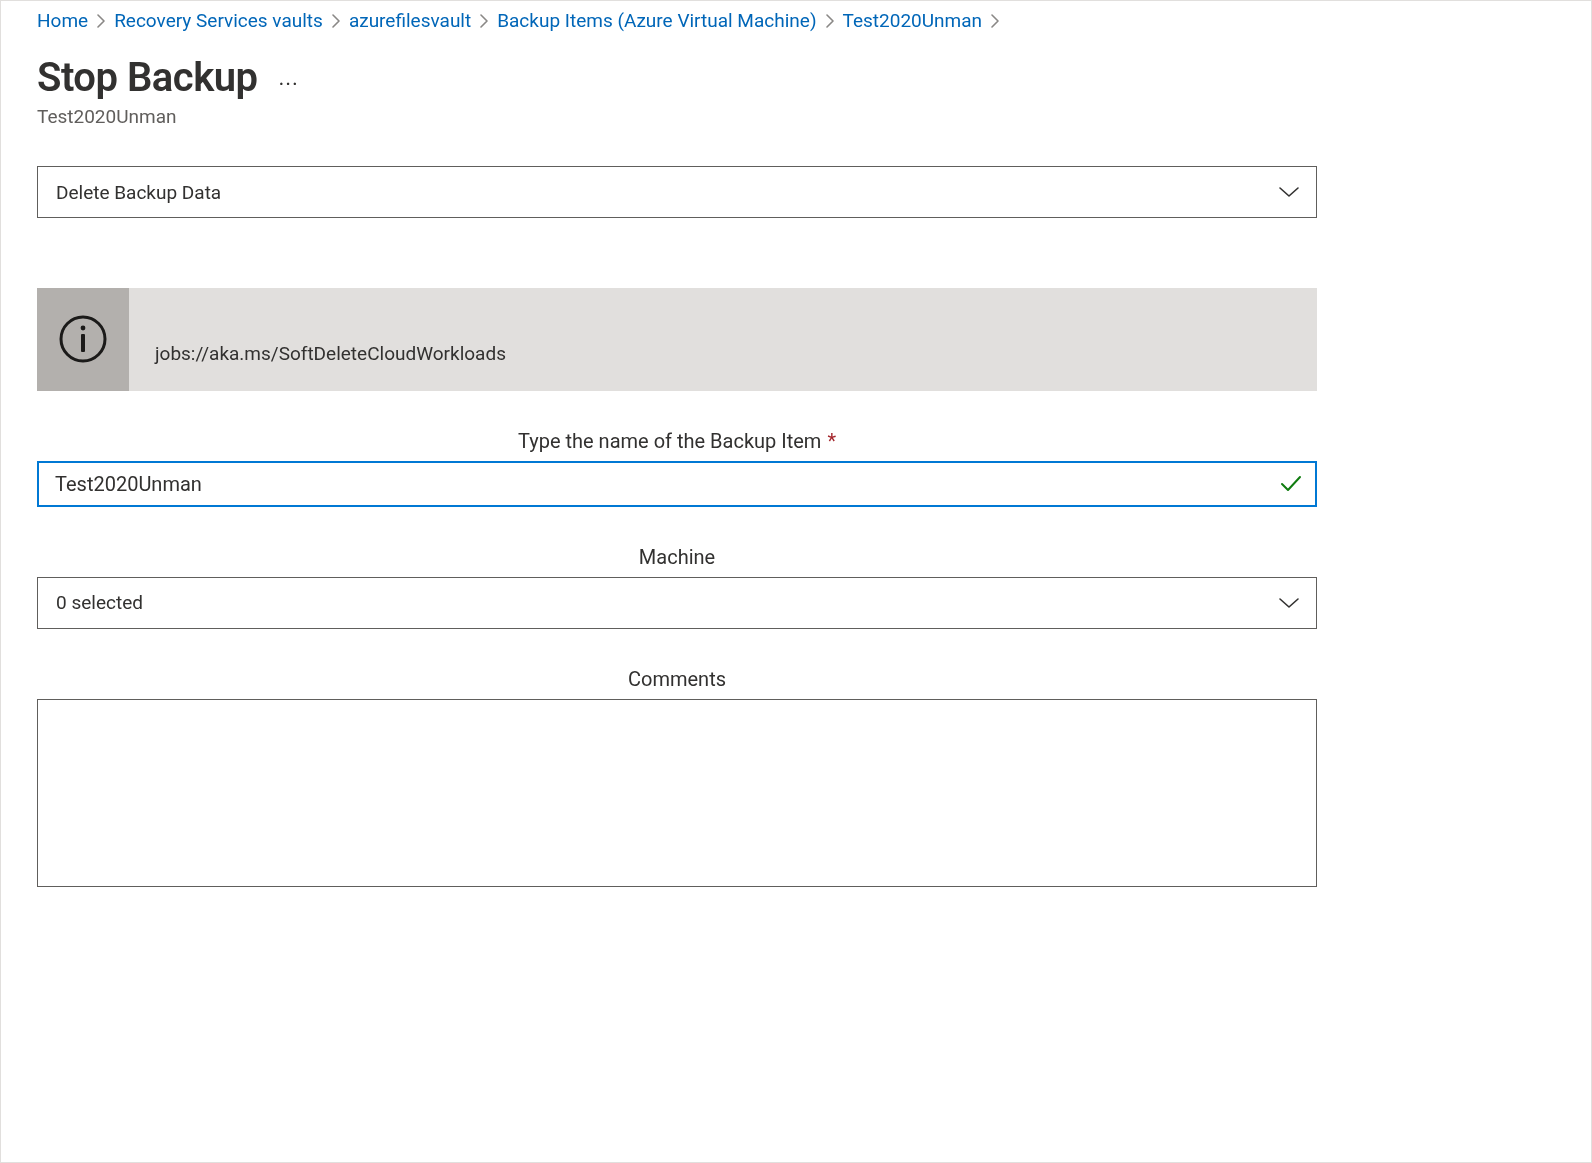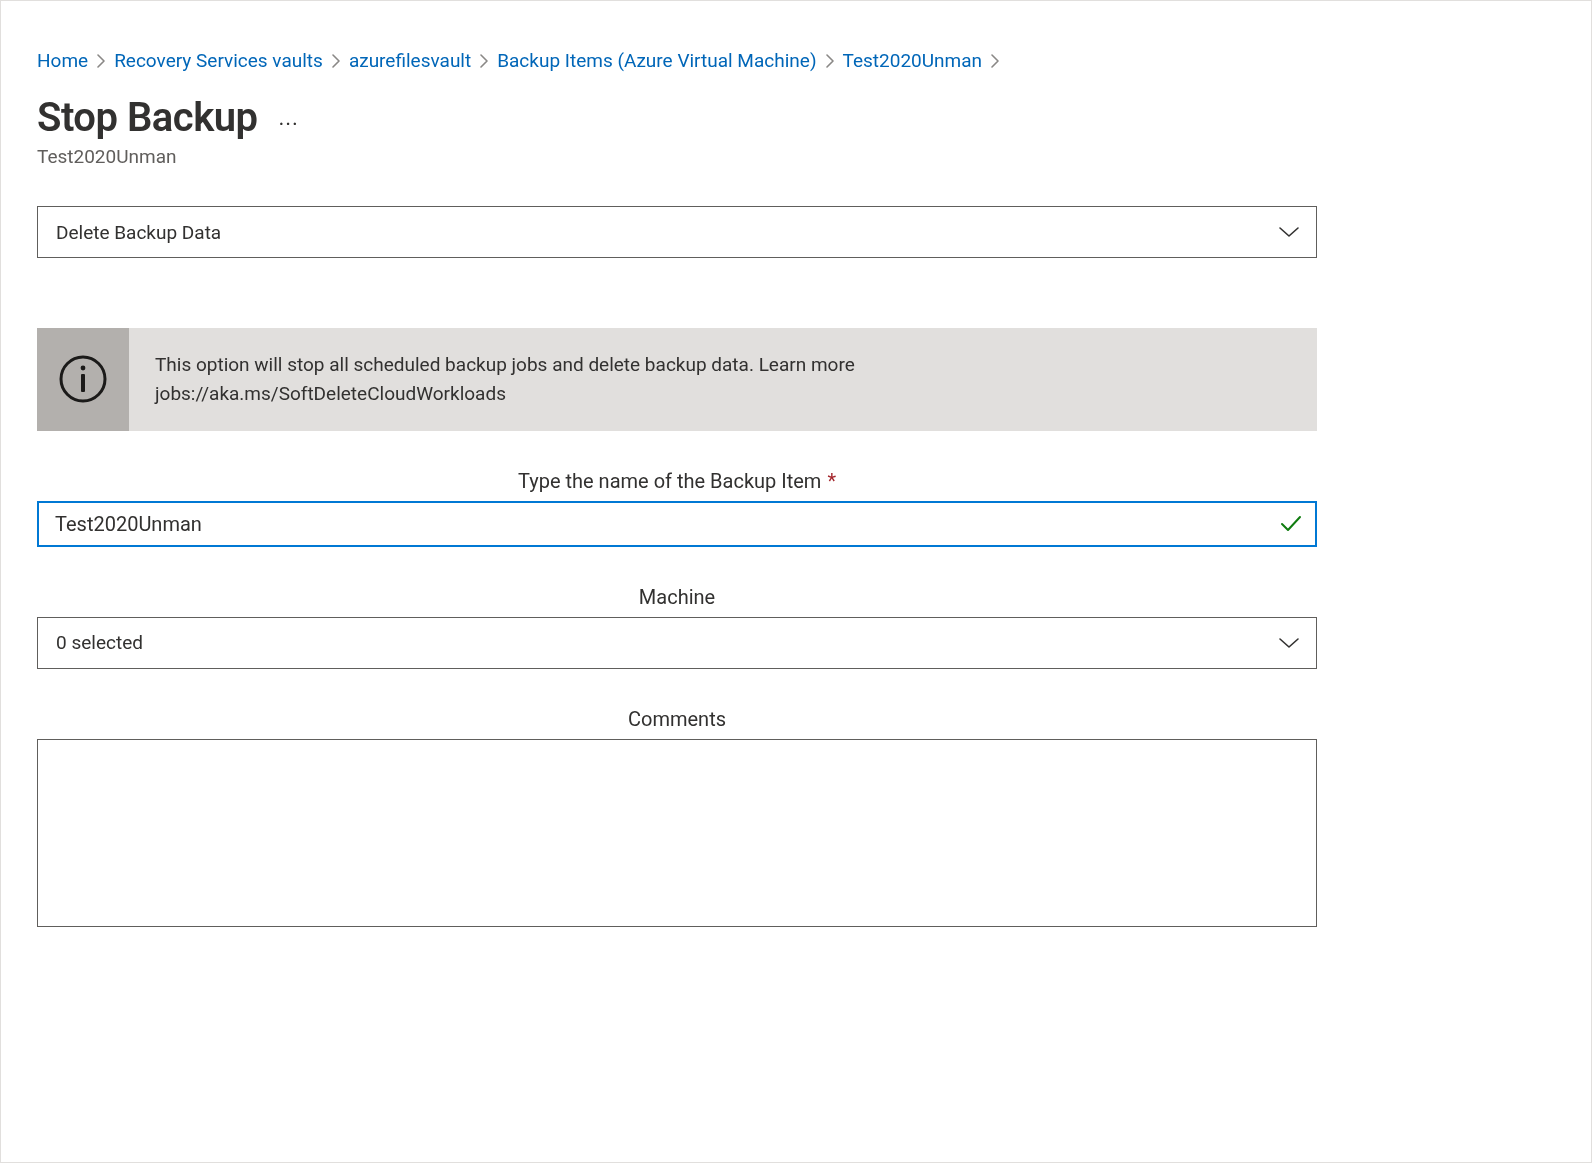--- a/index.html
+++ b/index.html
@@ -23,21 +23,20 @@
   }
 
   
   .breadcrumb {
     display: flex;
     align-items: center;
     flex-wrap: wrap;
     gap: 8px;
     padding: 8px 36px 4px 36px;
     font-size: 19px;
-    margin-top: 40px;
   }
   .breadcrumb a {
     color: #0066b8;
     text-decoration: none;
     cursor: pointer;
   }
   .breadcrumb .sep {
     color: #8a8886;
     font-size: 16px;
   }
@@ -226,21 +225,21 @@
 
       <div class="info-banner">
         <div class="info-icon-box">
           <svg width="50" height="50" viewBox="0 0 50 50">
             <circle cx="25" cy="25" r="22" stroke="#1b1a19" stroke-width="3" fill="none"></circle>
             <circle cx="25" cy="14" r="2.4" fill="#1b1a19"></circle>
             <rect x="23" y="20" width="4" height="18" rx="1" fill="#1b1a19"></rect>
           </svg>
         </div>
         <div class="info-text">
-          <span>This option will stop all scheduled backup jobs and delete backup data. Learn more</span><br>
+          <br>
           <span>jobs://aka.ms/SoftDeleteCloudWorkloads</span>
         </div>
       </div>
 
       <div class="field">
         <div class="field-label">
           <span>Type the name of the Backup Item</span><span class="req-star">*</span>
         </div>
         <div class="text-input-wrap">
           <input type="text" class="text-input" value="Test2020Unman" style="">

